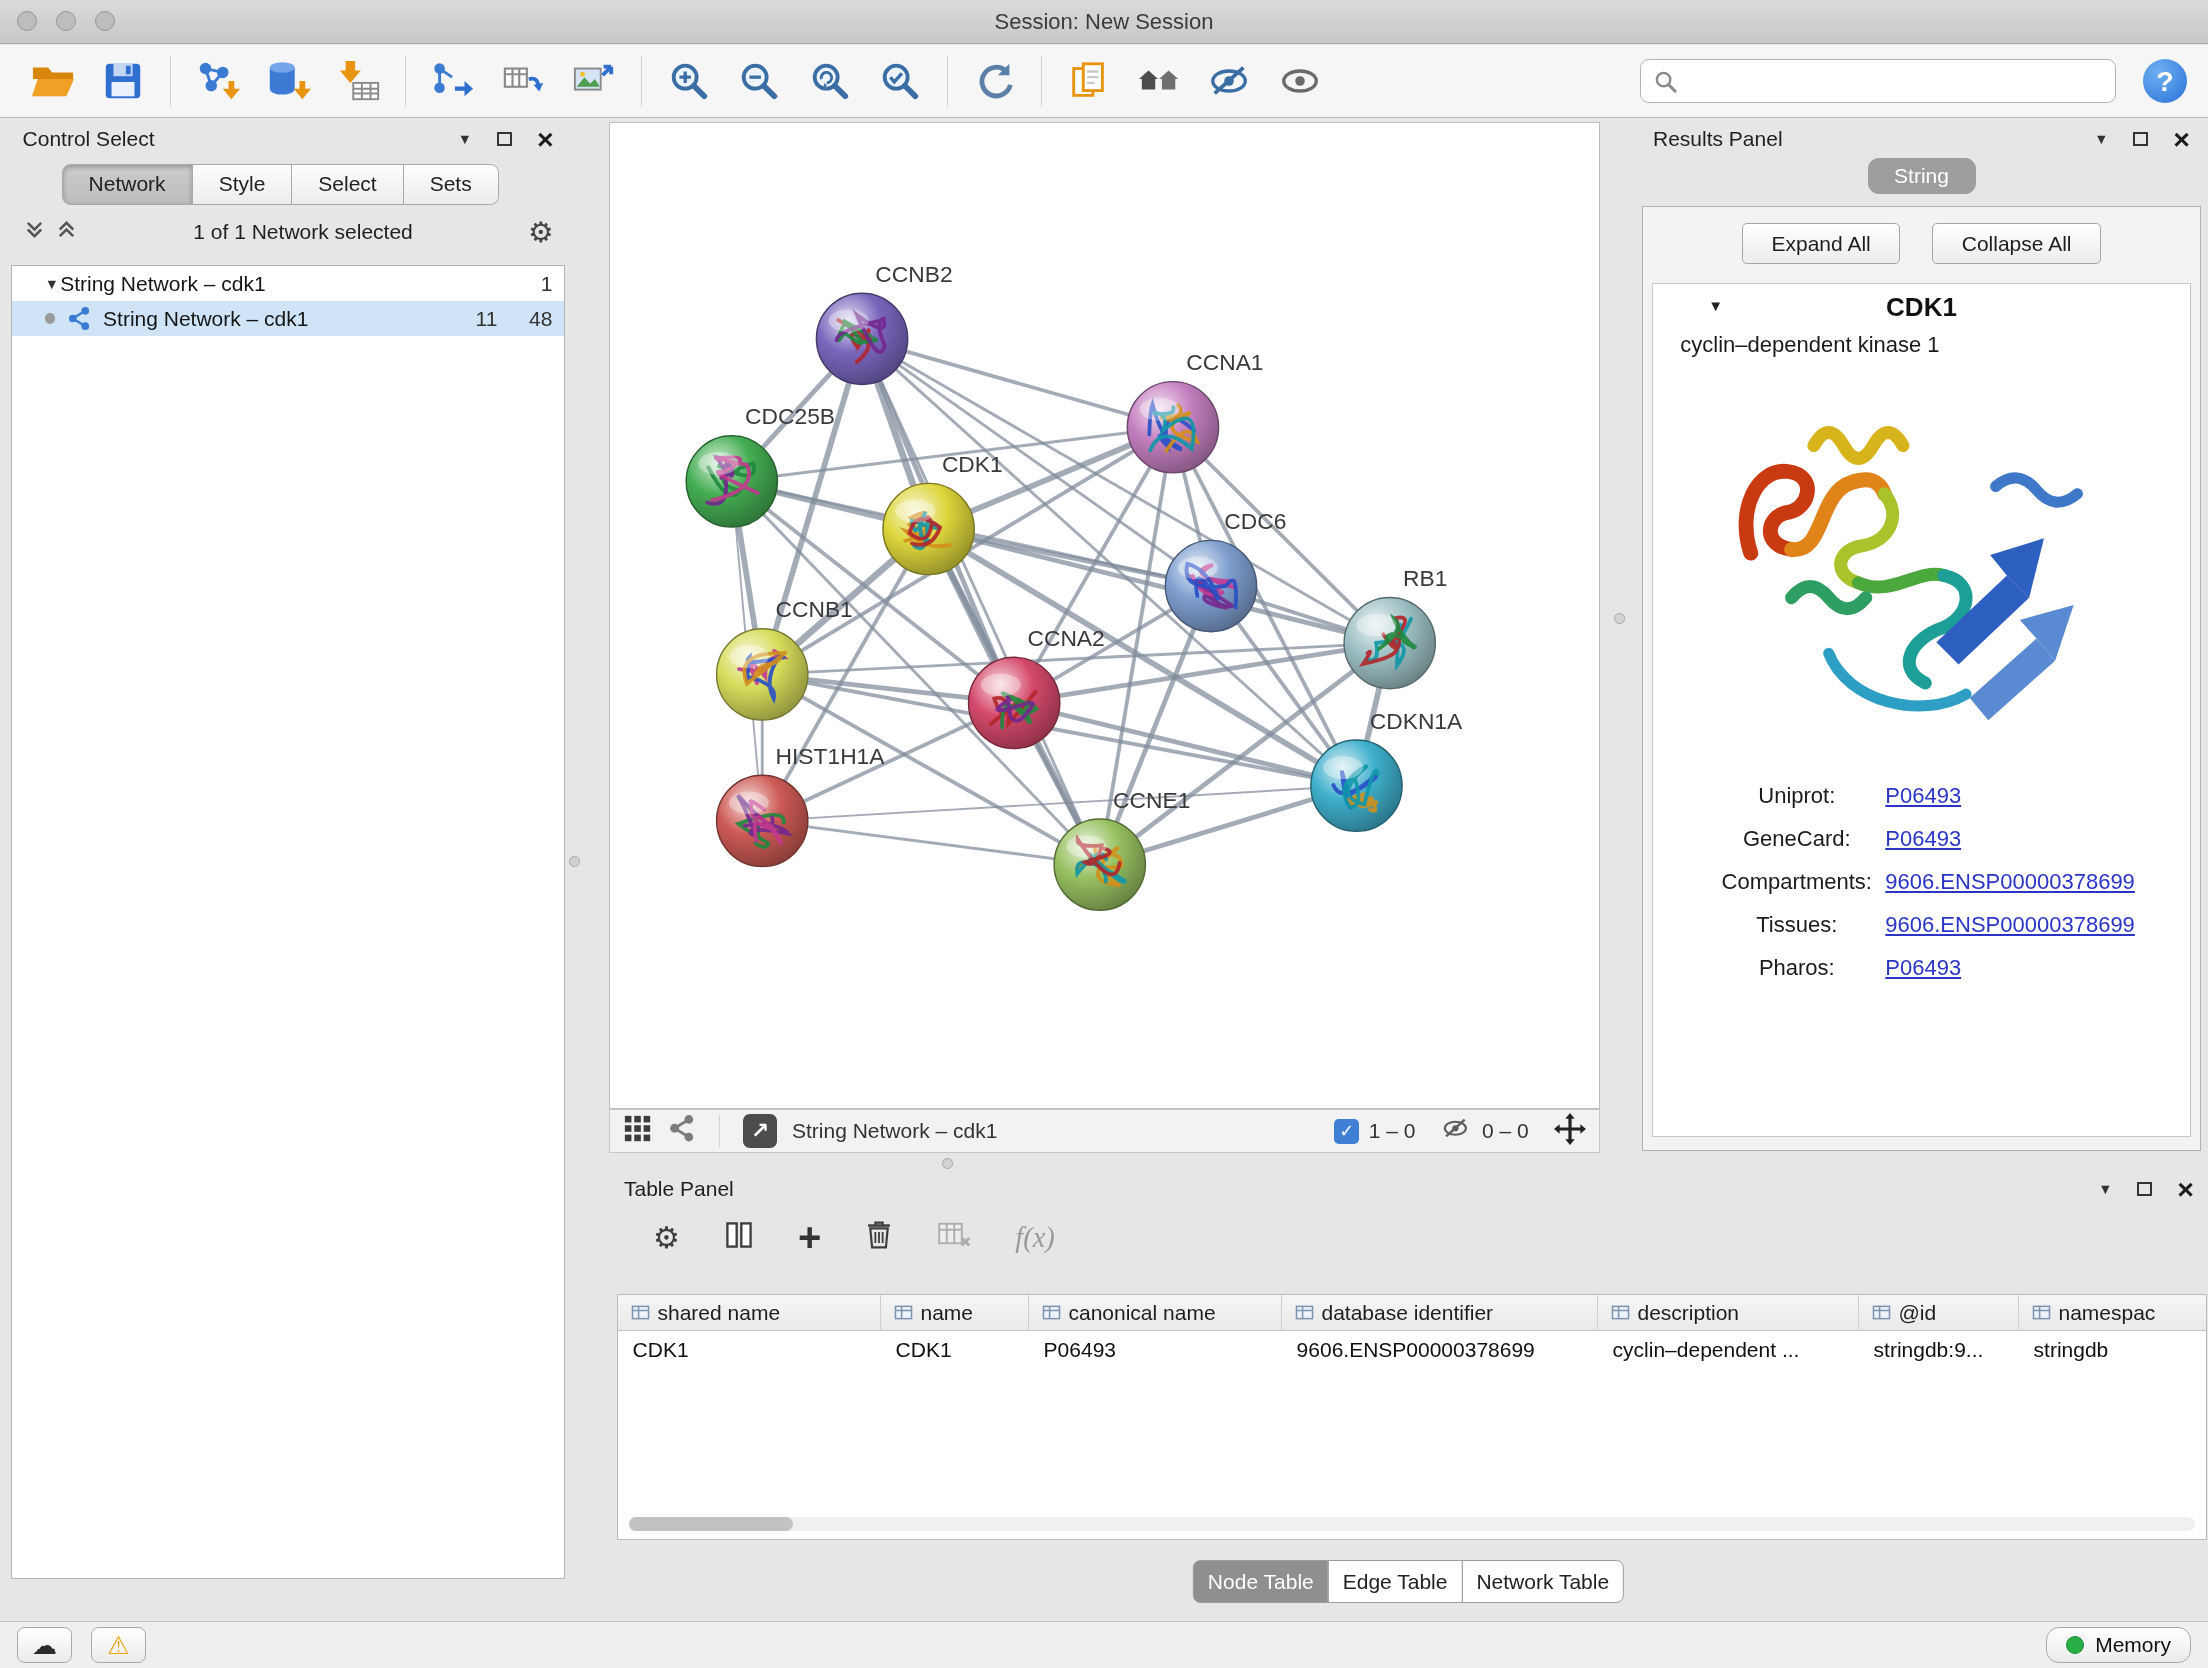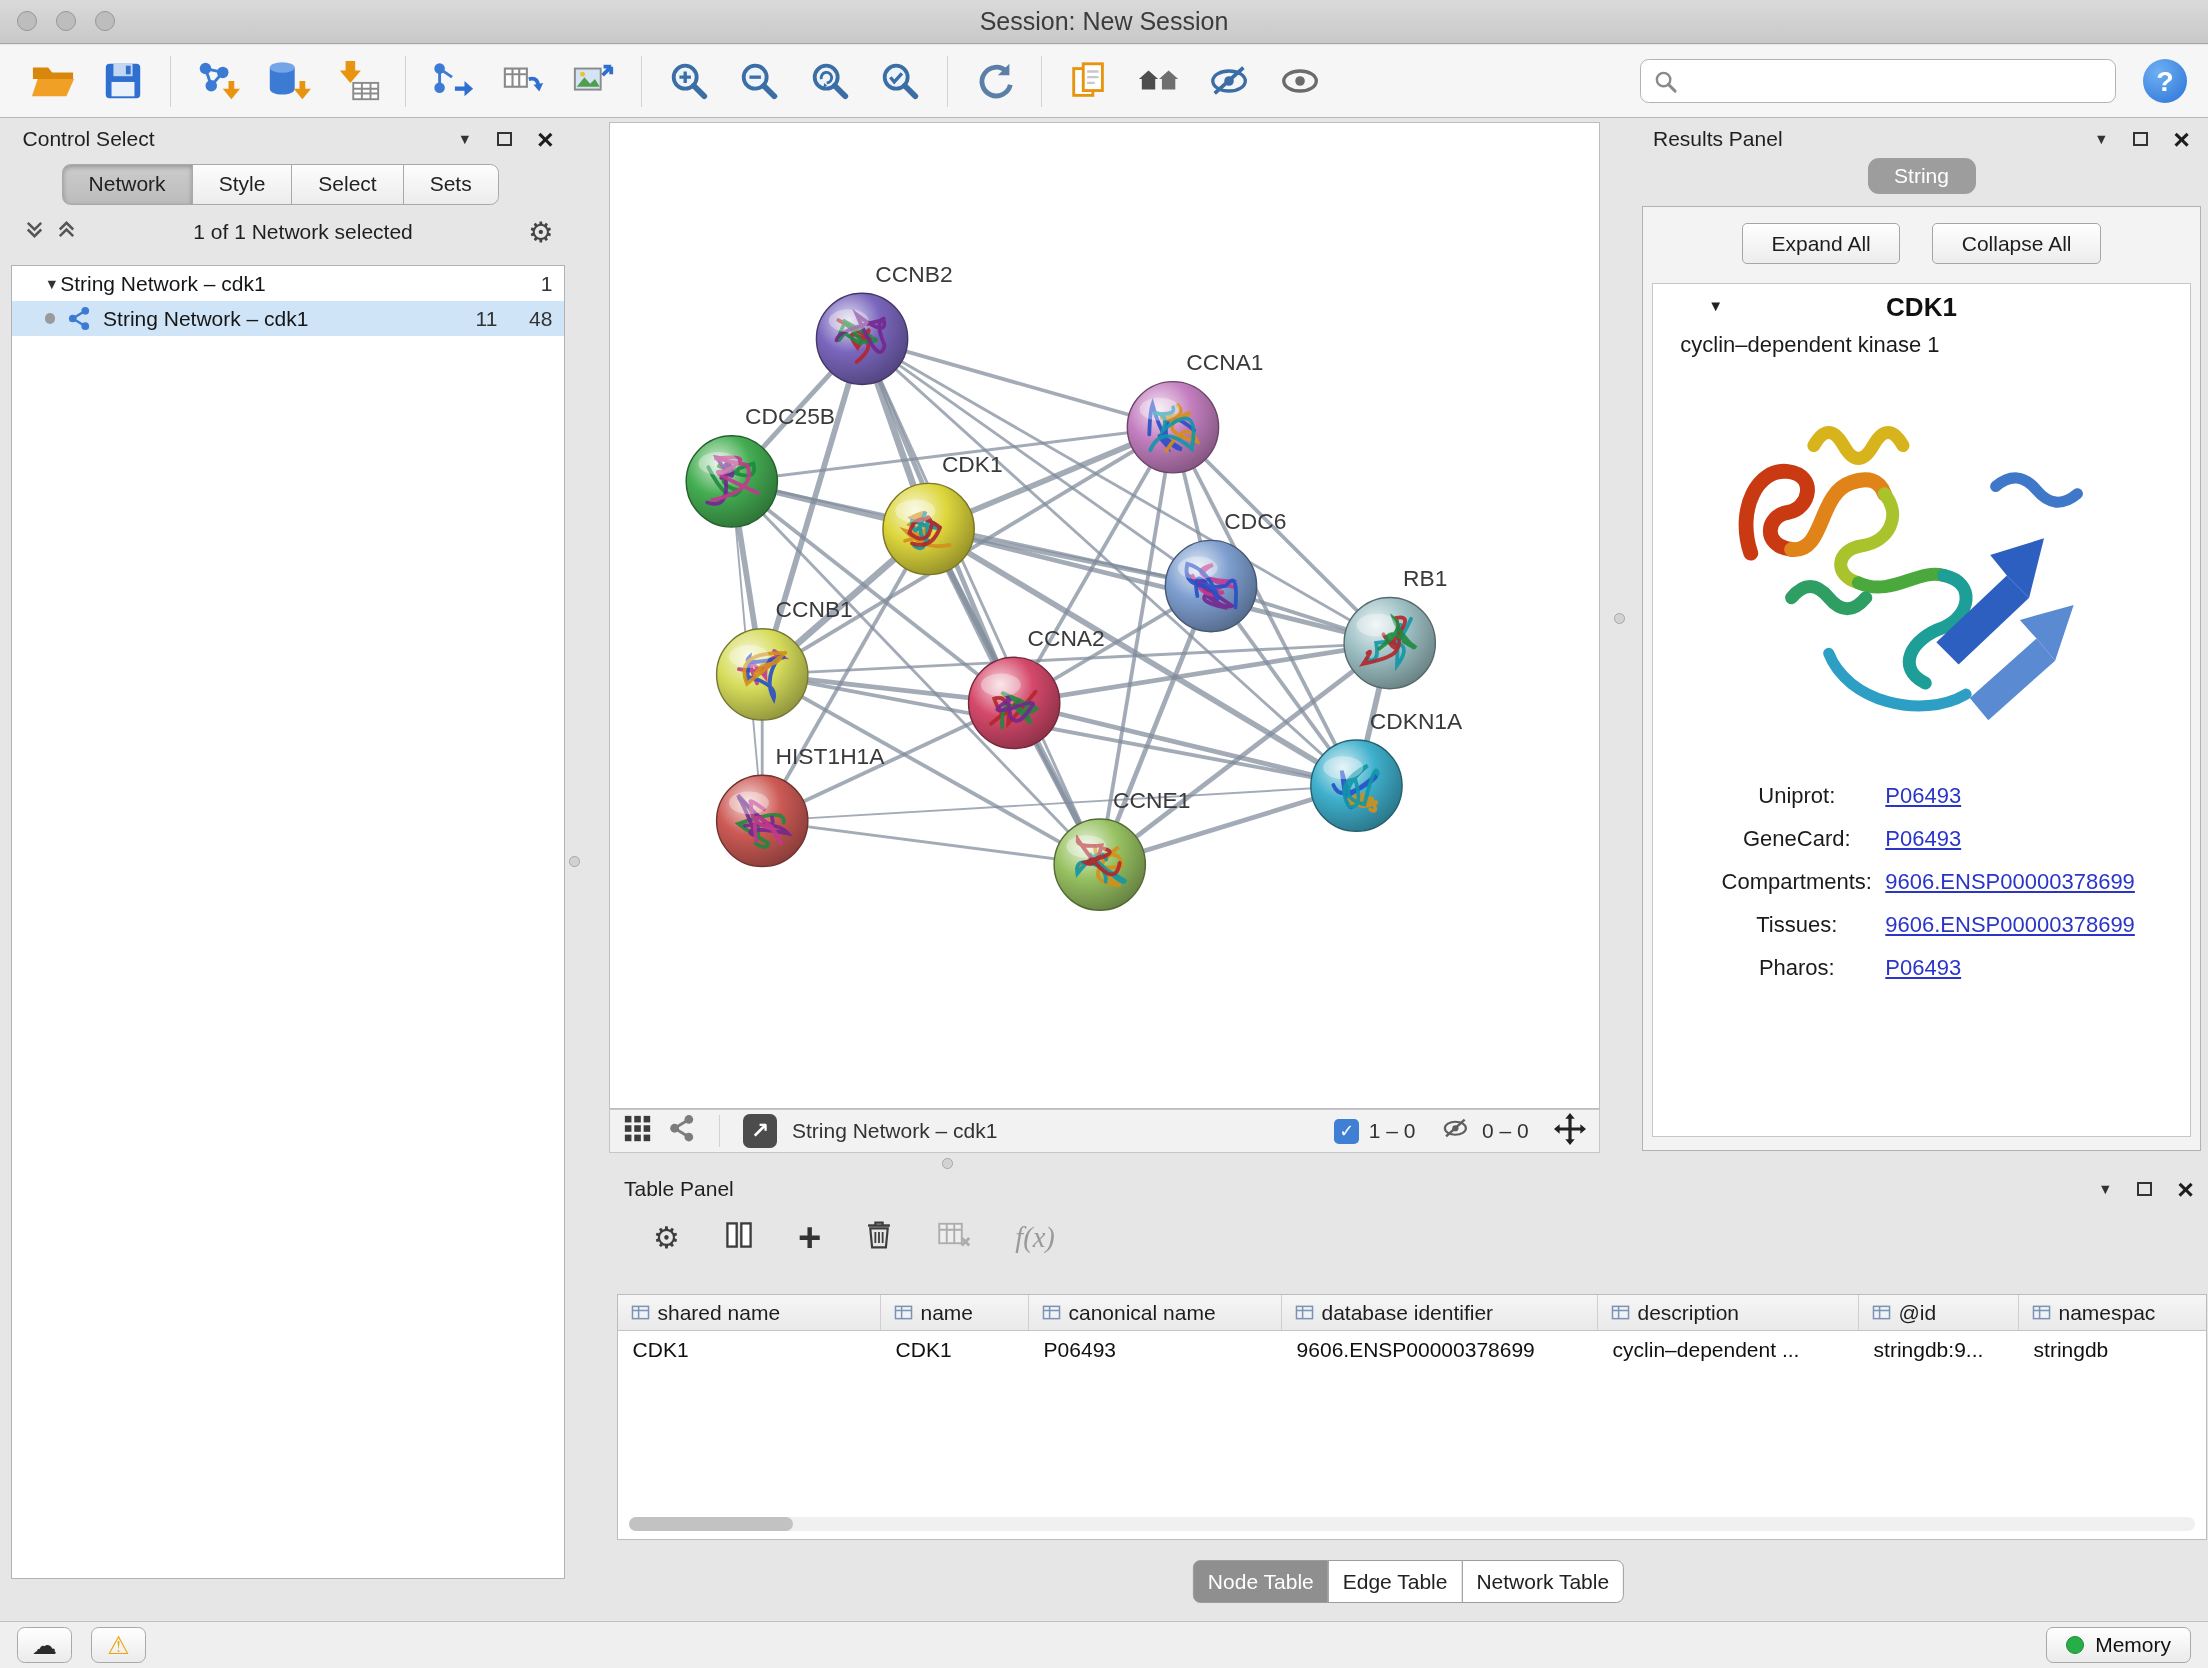--- a/index.html
+++ b/index.html
@@ -11,21 +11,21 @@
     font-size: 21px;
     color: #222;
     overflow: hidden;
   }
   
   .titlebar{position:absolute;left:0;top:0;width:100%;height:44px;
     background:linear-gradient(#dadada,#c8c8c8);border-bottom:1px solid #a5a5a5;
     display:flex;align-items:center;justify-content:center;}
   .traffic{position:absolute;left:17px;top:11.4px;display:flex;gap:19px;}
   .light{width:20px;height:20px;border-radius:50%;background:#bdbdbd;border:1px solid #979797;}
-  .wtitle{font-size:25px;color:#3c3c3c;}
+  .wtitle{font-size:22px;color:#3c3c3c;}
   
   .toolbar{position:absolute;left:0;top:45px;width:100%;height:73px;background:#f6f6f6;
     border-bottom:1px solid #b6b6b6;display:flex;align-items:center;padding:0 21px;gap:7.6px;}
   .tbtn{width:63px;height:59px;display:flex;align-items:center;justify-content:center;border-radius:5.7px;}
   .sep{width:1px;height:51px;background:#d2d2d2;margin:0 7.6px;}
   .spacer{flex:1;}
   .search{width:476px;height:44px;background:#fff;border:1.9px solid #b3b3b3;border-radius:8.6px;
     display:flex;align-items:center;padding:0 11.4px;gap:9.5px;}
   .search input{border:none;outline:none;font-size:21px;flex:1;font-family:inherit;background:transparent;}
   .helpbtn{width:44px;height:44px;border-radius:50%;background:radial-gradient(circle at 35% 30%, #6fb0f2, #2a72d8);
@@ -110,21 +110,21 @@
   .ttab:last-child{border-radius:0 7.6px 7.6px 0;}
   .ttab.sel{background:#8f8f8f;color:#fff;}
   
   .statusbar{position:absolute;left:0;bottom:0;width:100%;height:47px;background:#efefef;border-top:1px solid #c1c1c1;
     display:flex;align-items:center;padding:0 17px;gap:19px;}
   .sbtn{width:55px;height:36px;background:linear-gradient(#ffffff,#ebebeb);border:1px solid #a9a9a9;border-radius:7.6px;
     display:flex;align-items:center;justify-content:center;font-size:25px;}
   .cloud{color:#2b2b2b;}
   .warn{color:#eda313;}
   .memory{margin-left:auto;height:36px;padding:0 19px;background:linear-gradient(#ffffff,#ebebeb);
-    border:1px solid #a9a9a9;border-radius:7px;display:flex;align-items:center;gap:11.4px;font-size:21px;color:#111;}
+    border:1px solid #a9a9a9;border-radius:13px;display:flex;align-items:center;gap:11.4px;font-size:21px;color:#111;}
   .dot{width:18px;height:18px;border-radius:50%;background:#27ae46;border:1px solid #1d8a36;}
   .grip{position:absolute;width:10.5px;height:10.5px;border-radius:50%;background:#d2d2d2;border:1px solid #a8a8a8;}
 </style>
 </head>
 <body>
 
 <div class="titlebar">
   <div class="traffic">
     <span class="light"></span>
     <span class="light"></span>

